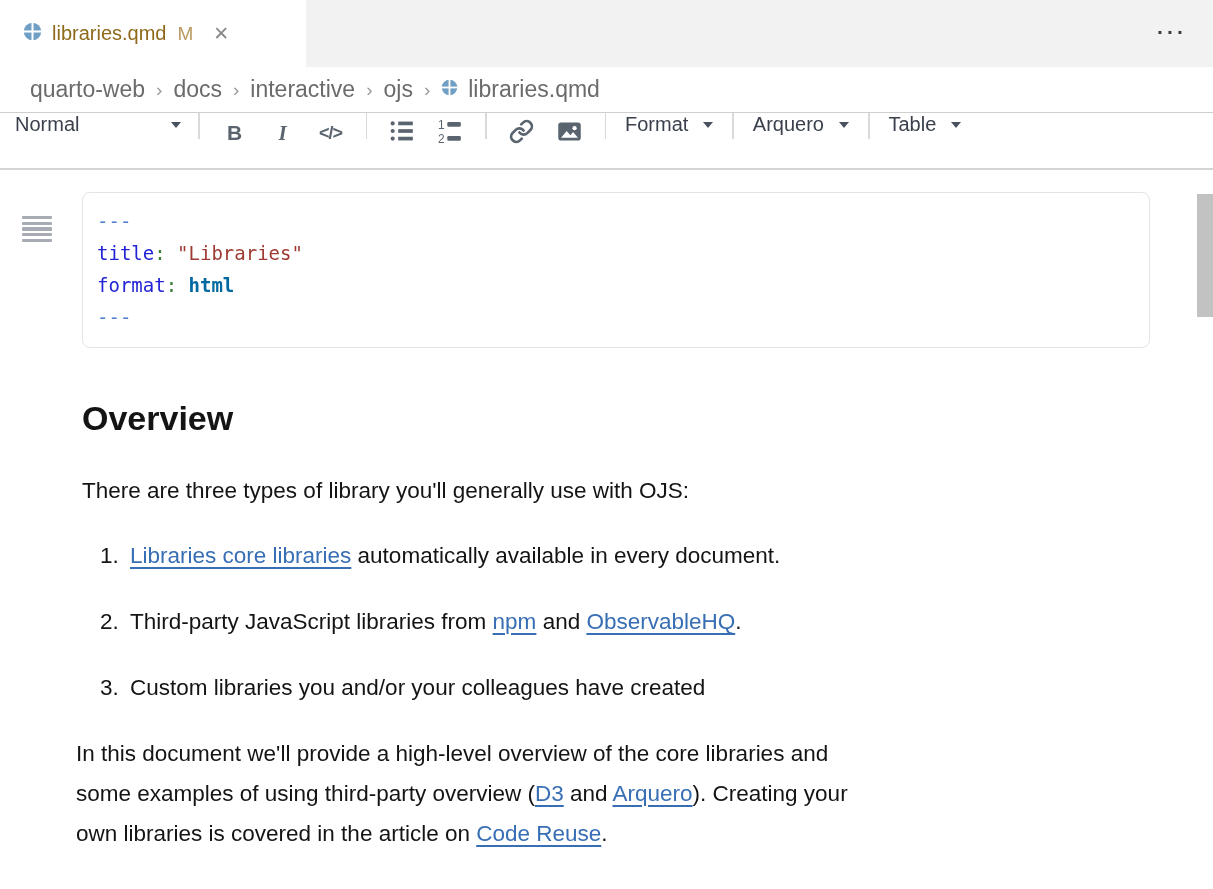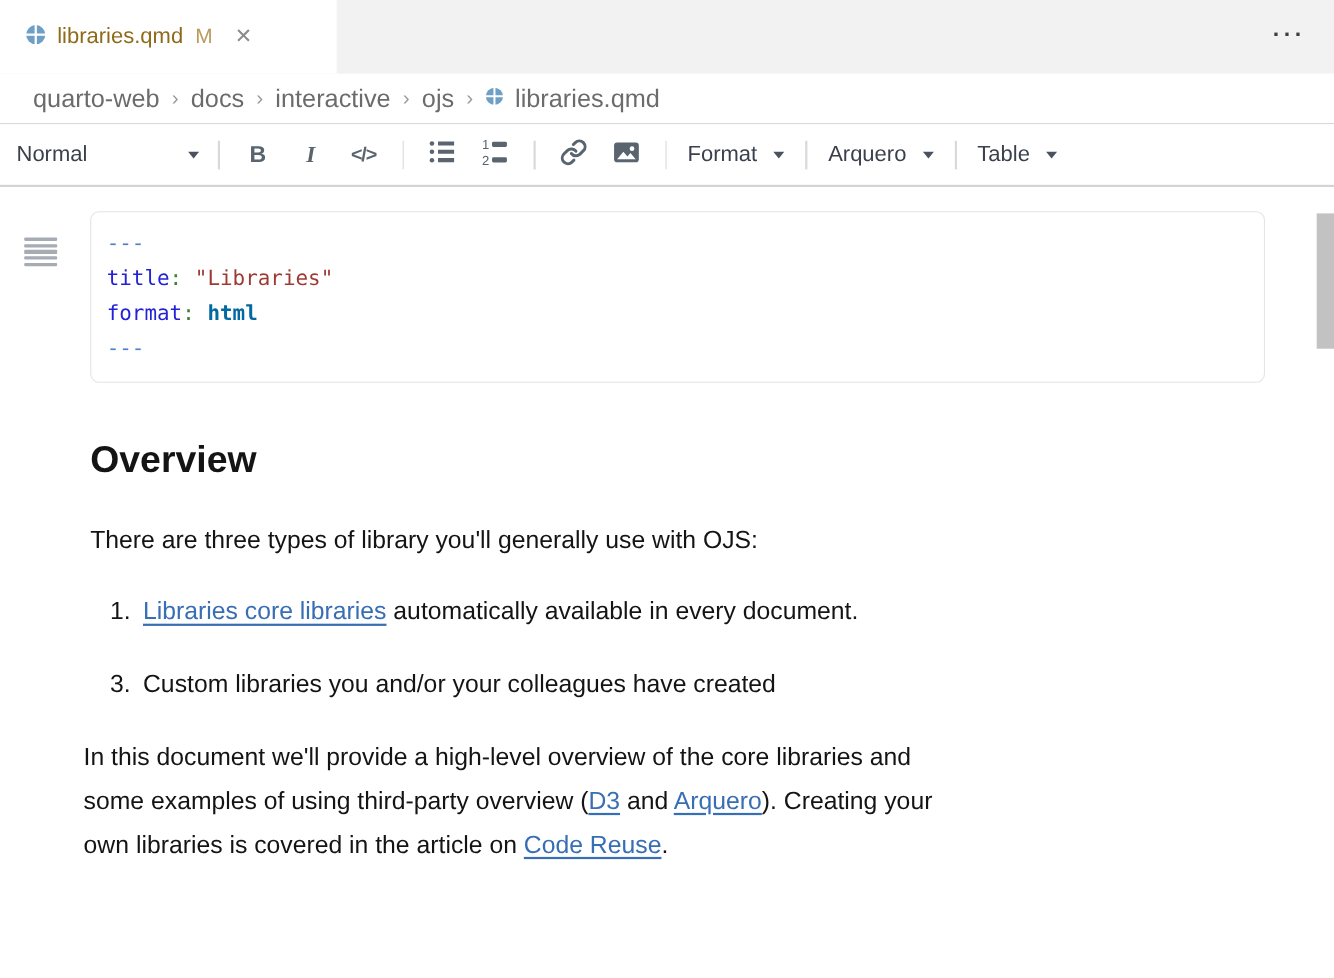--- a/index.html
+++ b/index.html
@@ -18,21 +18,21 @@
                   color:#3e3e3e; font-weight:700; cursor:pointer; }
 
   
   .breadcrumb { height:46px; display:flex; align-items:center; gap:11px; padding-left:30px;
                 background:#fff; border-bottom:1px solid #cfcfcf; }
   .crumb { font-size:23px; color:#6b6b6b; cursor:pointer; }
   .crumb-sep { font-size:19px; color:#9a9a9a; }
   .breadcrumb .q-icon { margin-right:-1px; }
 
   
-  .toolbar { height:57px; display:flex; align-items:center; padding-left:15px;
+  .toolbar { height:57px; display:flex; align-items:flex-start; padding-left:15px;
              background:#fff; border-bottom:2px solid #d4d4d4; color:#3a414d; }
   .style-dd { width:172px; display:flex; align-items:center; justify-content:space-between;
               padding-right:6px; cursor:pointer; }
   .style-dd-label { font-size:20px; }
   .caret { width:0; height:0; border-left:5.5px solid transparent;
            border-right:5.5px solid transparent; border-top:6.5px solid #4a5260; }
   .tb-divider { width:1.5px; height:26px; background:#d9d9d9; margin:0 11px; }
   .tb-btn { width:48px; height:40px; display:flex; align-items:center; justify-content:center;
             cursor:pointer; color:#59646f; }
   .glyph-b { font-size:21px; font-weight:800; }
@@ -216,20 +216,23 @@
 
   <h1 class="doc-h1">Overview</h1>
 
   <p class="doc-p">There are three types of library you'll generally use with OJS:</p>
 
   <ol class="doc-ol">
     <li>
       <span class="li-num">1.</span><a class="doc-link">Libraries core libraries</a><span> automatically available in every document.</span>
     </li>
     <li>
+      <span class="li-num">2.</span><span>Third-party JavaScript libraries from </span><a class="doc-link">npm</a><span> and </span><a class="doc-link">ObservableHQ</a><span>.</span>
+    </li>
+    <li>
       <span class="li-num">3.</span><span>Custom libraries you and/or your colleagues have created</span>
     </li>
   </ol>
 
   <div class="doc-p2">
     <div class="pline">
       <span>In this document we'll provide a high-level overview of the core libraries and</span>
     </div>
     <div class="pline">
       <span>some examples of using third-party overview (</span><a class="doc-link">D3</a><span> and </span><a class="doc-link">Arquero</a><span>). Creating your</span>

